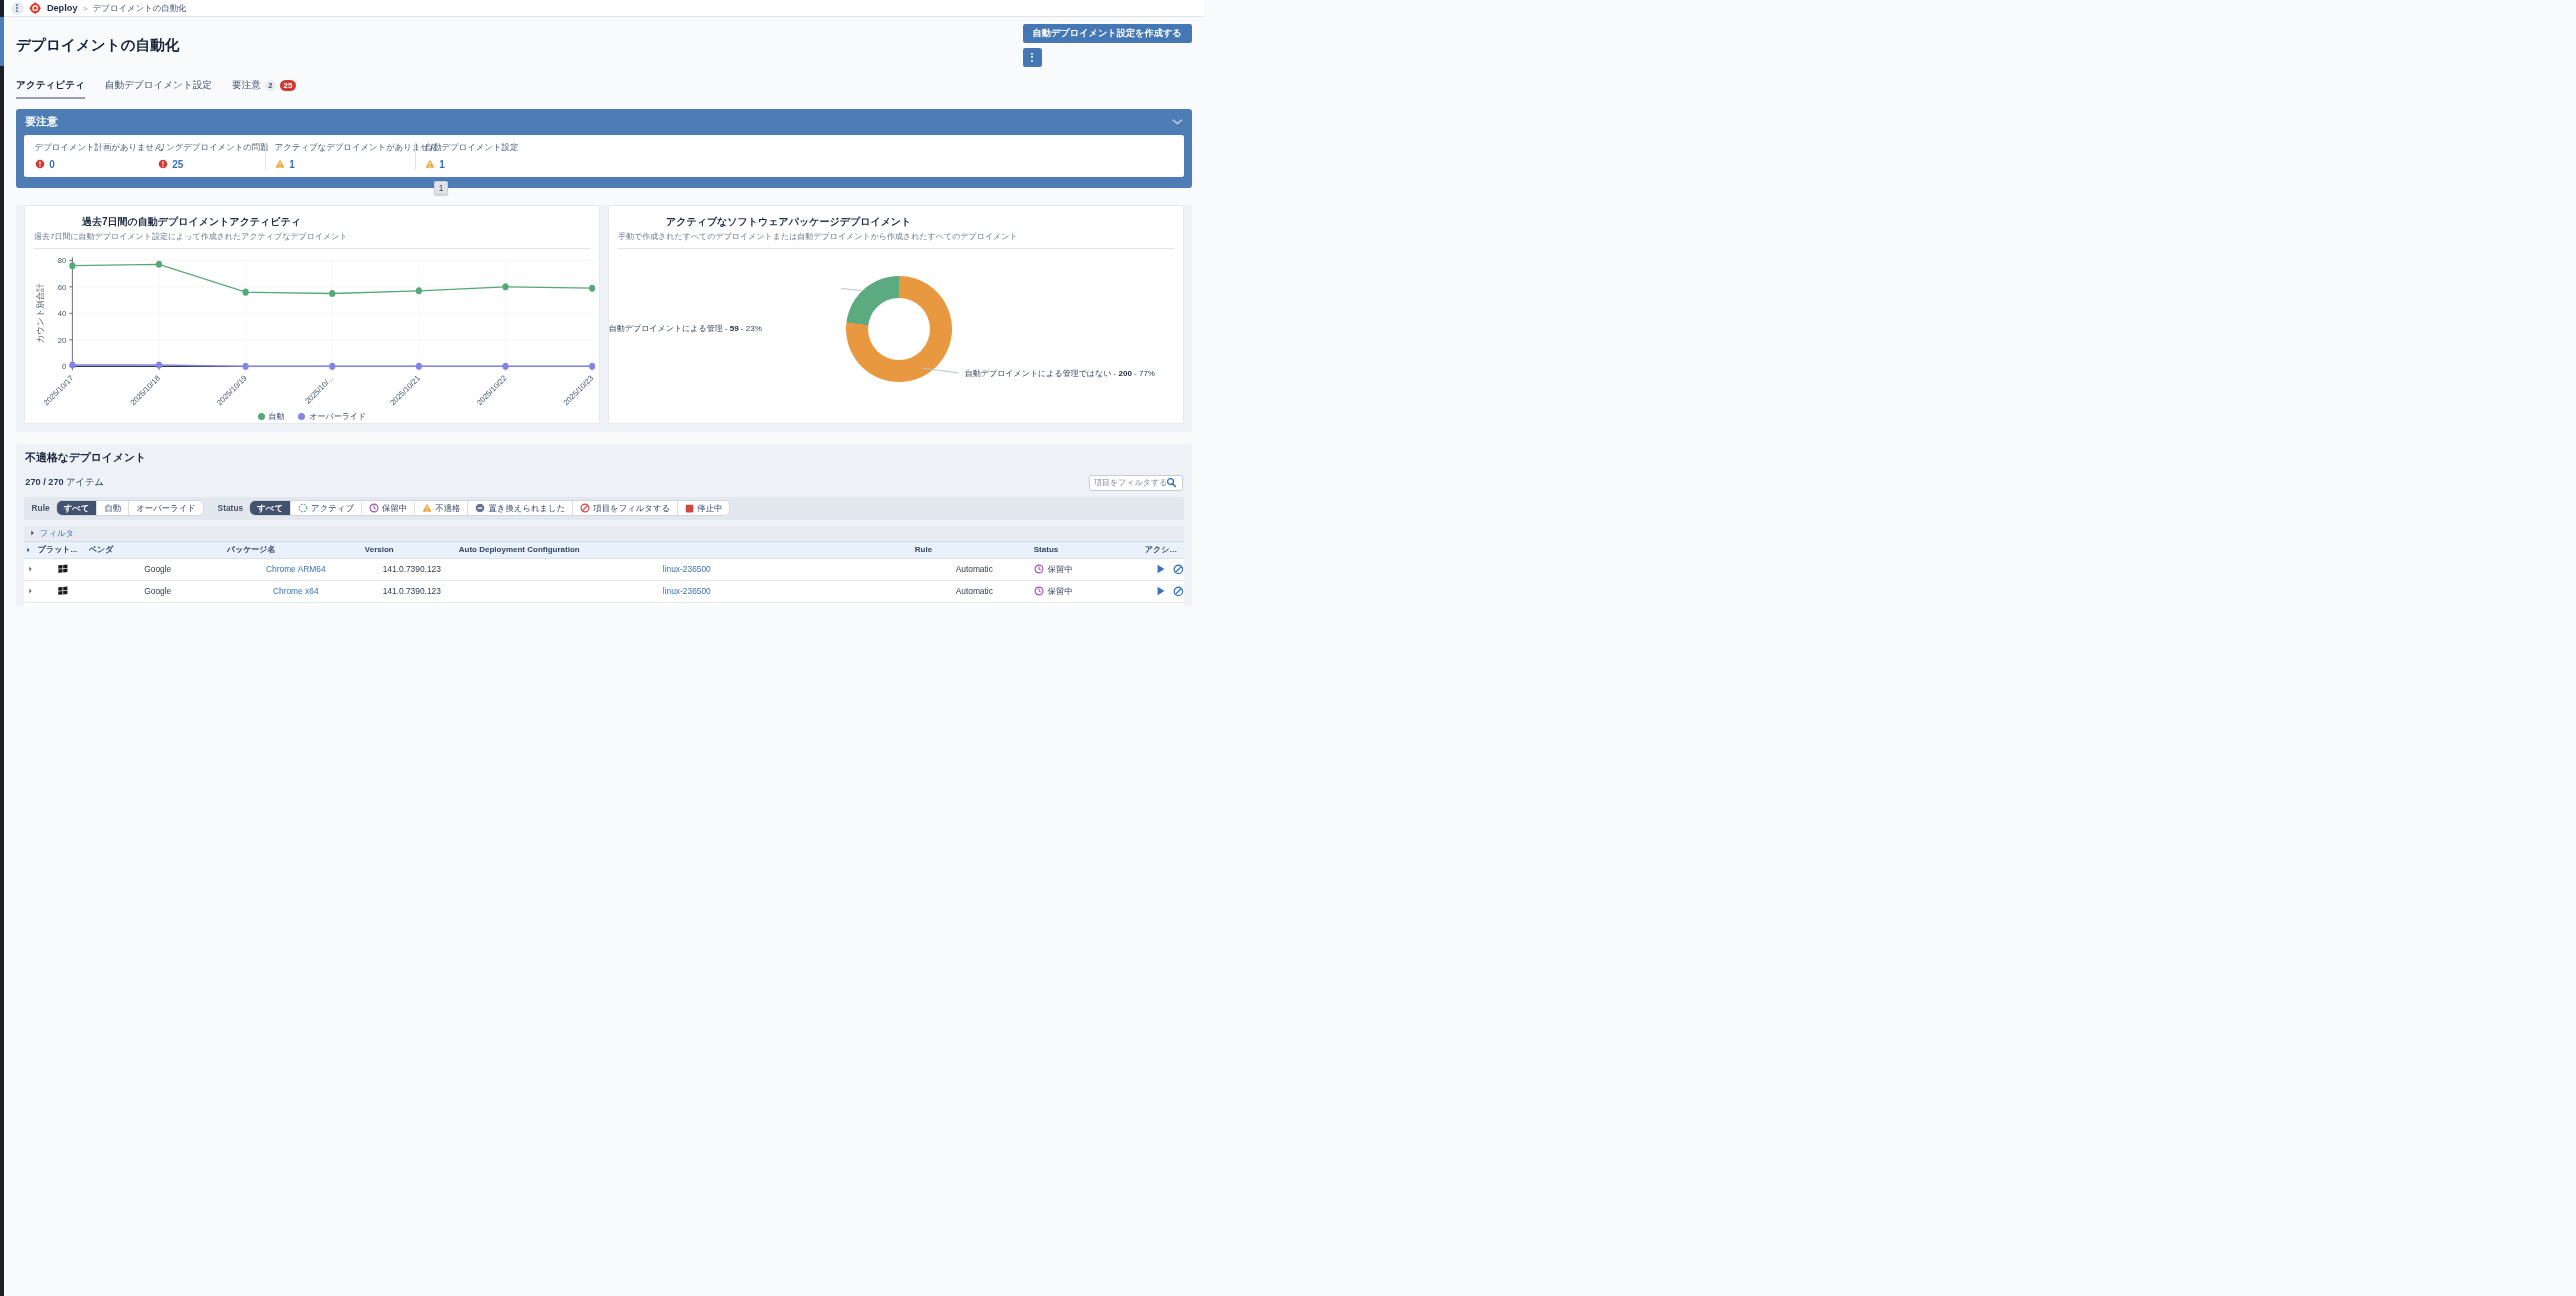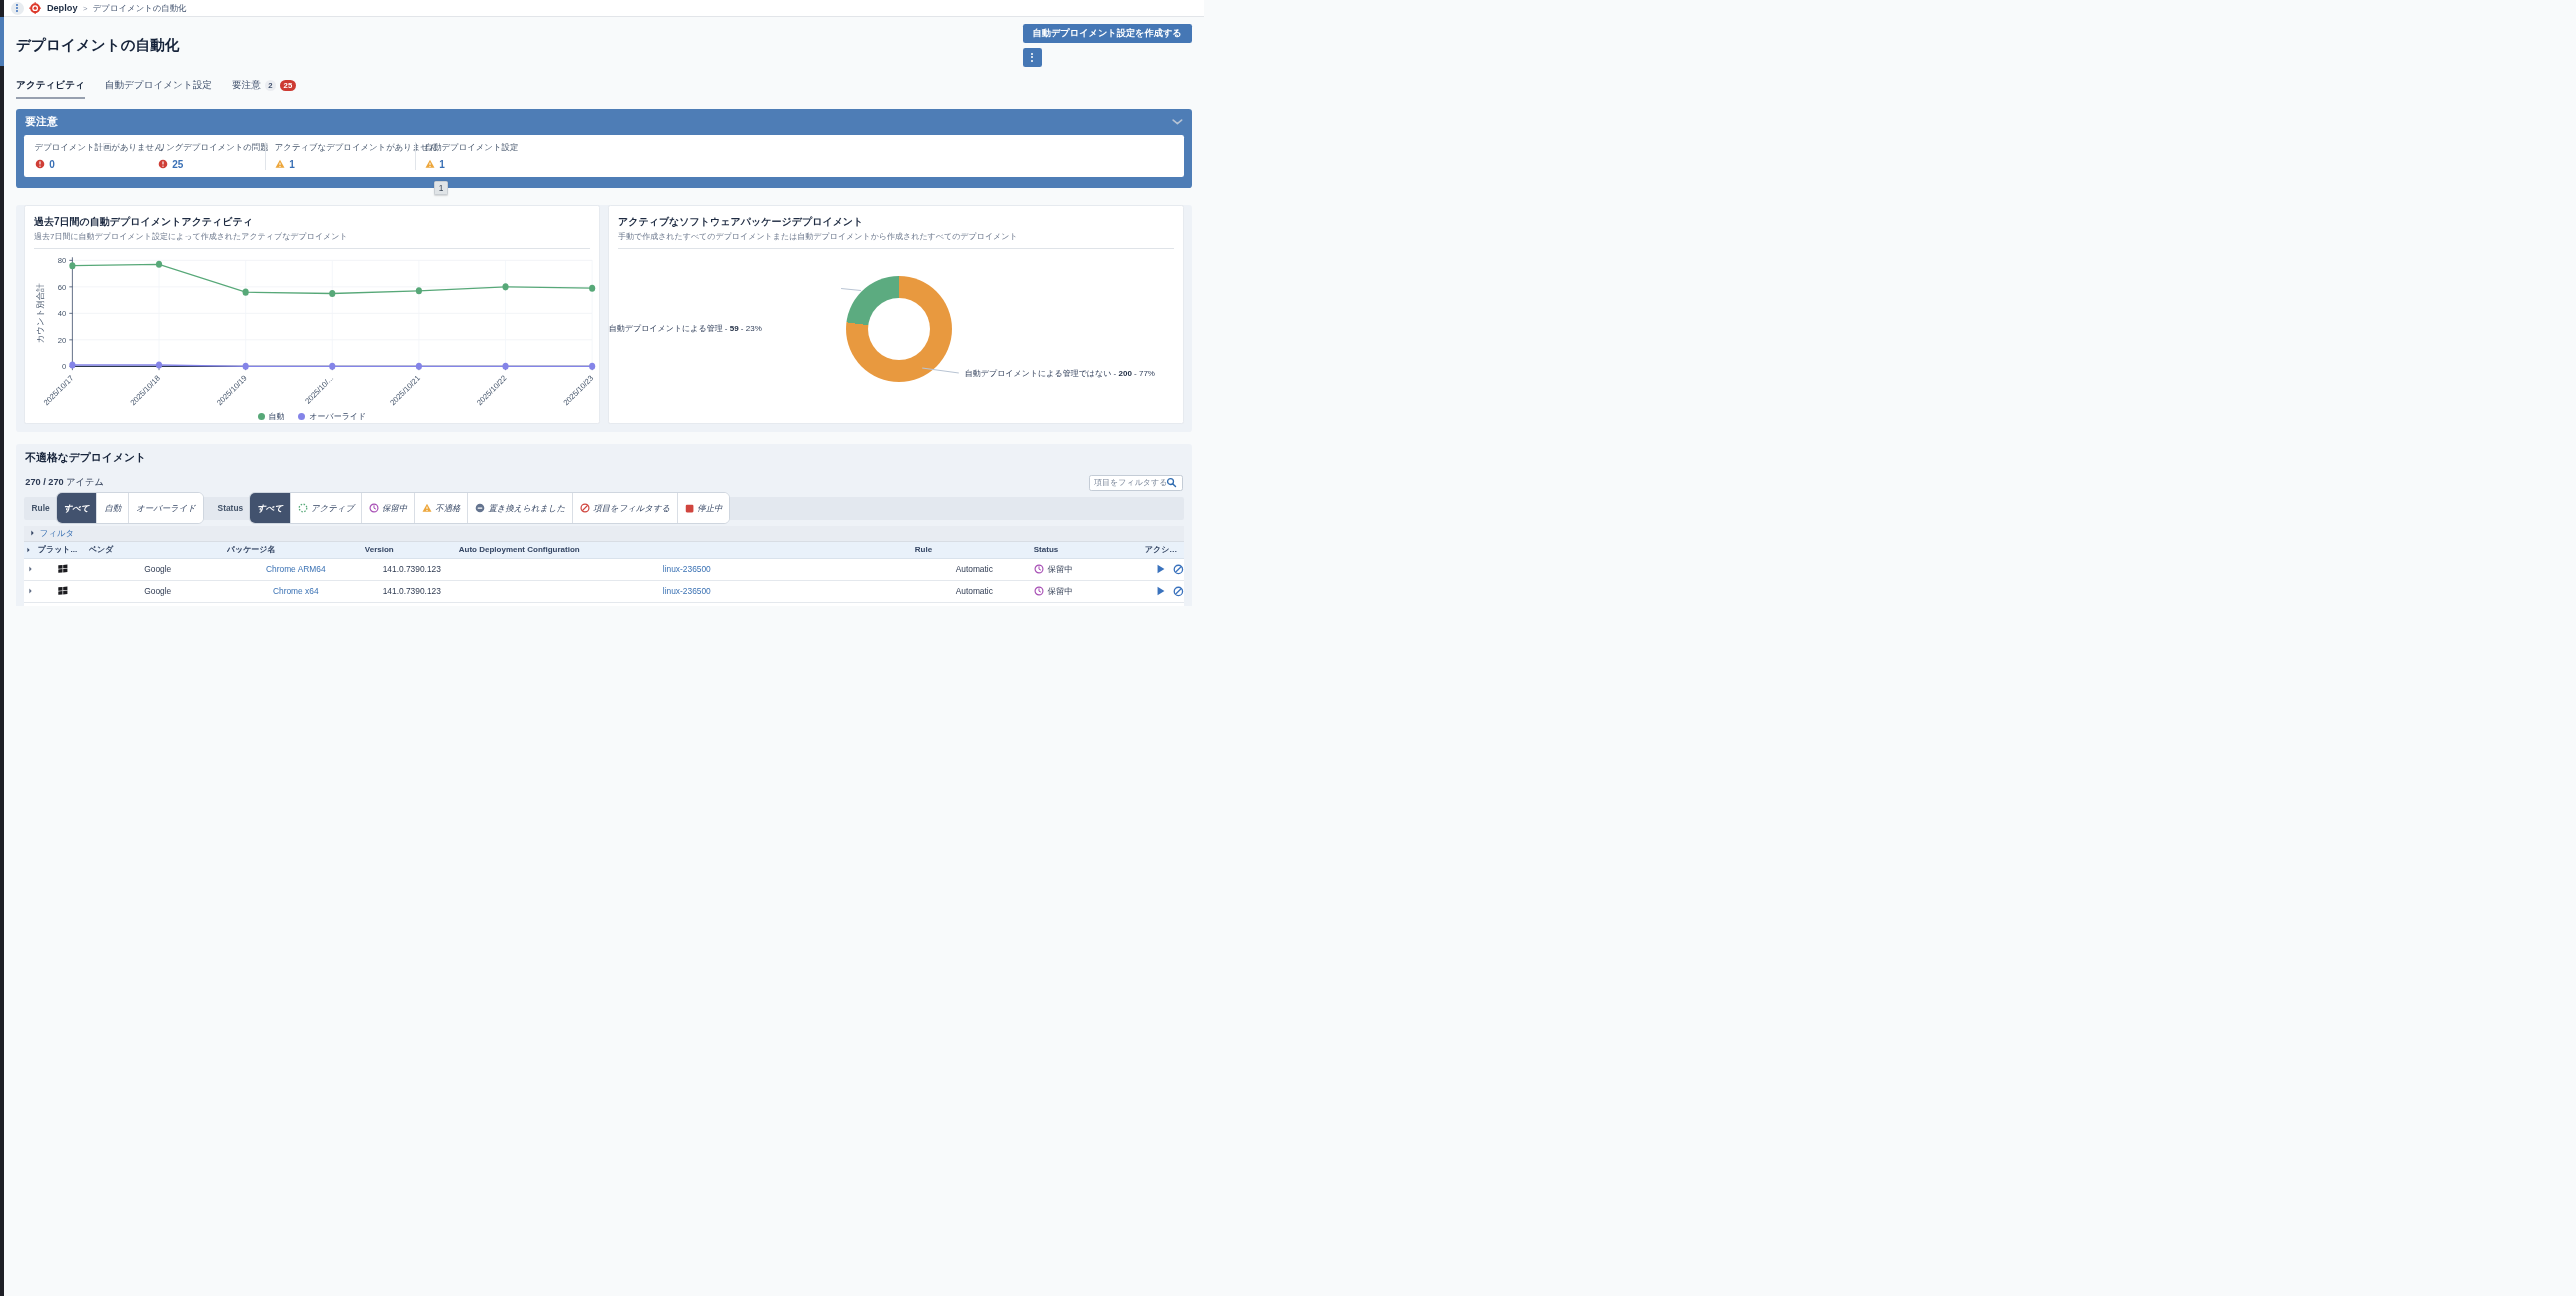--- a/index.html
+++ b/index.html
@@ -46,21 +46,21 @@
   .stat-val { display:flex; align-items:center; gap:4.6px; font-size:10px; font-weight:bold; color:#3a70b5; }
   .stat.divided { border-left:0.8px solid #e1e5ea; padding-left:9.2px; }
   .page-ind { position:absolute; left:418px; bottom:-7px; width:14px; height:14.6px; background:#e0e4e7; border:0.8px solid #c9ced3; border-radius:1.5px; font-size:8.4px; color:#3b4758; display:flex; align-items:center; justify-content:center; box-shadow:0 0.8px 1.5px rgba(0,0,0,.15); }
 
   
   .section { margin:17px 12.3px 0 12.3px; background:#eef2f7; border-radius:3.1px; }
   .section-head { display:flex; justify-content:space-between; align-items:center; padding:5.4px 9.2px 4.6px 9.2px; }
   .section-title { font-size:10px; font-weight:bold; color:#16233a; }
   .cards { display:flex; gap:7.7px; padding:0 7.7px 7.7px 7.7px; }
   .card { background:#fff; border:0.8px solid #e6eaef; border-radius:2.3px; flex:1; height:219px; padding:8.4px 9.2px; overflow:hidden; position:relative; }
-  .card-title { font-size:10px; font-weight:bold; color:#1e2b42; }
+  .card-title { font-size:10px; font-weight:bold; color:#1e2b42;margin-left:48px; }
   .card-sub { font-size:8px; color:#6b778c; margin-top:2.3px; }
   .card hr { border:none; border-top:0.8px solid #dfe3e8; margin:6.1px 0 1.5px 0; }
 
   .legend { display:flex; justify-content:center; gap:14px; margin-top:-3.1px; }
   .legend-item { display:flex; align-items:center; gap:3.8px; font-size:8px; color:#344563; }
   .legend-dot { width:7px; height:7px; border-radius:50%; }
 
   
   .donut { position:absolute; width:106px; height:106px; border-radius:50%; left:237px; top:70px; }
   .donut::after { content:""; position:absolute; inset:22px; border-radius:50%; background:#fff; }
@@ -72,21 +72,21 @@
   .act-head { padding:7px 9.2px 0 9.2px; font-size:10.8px; font-weight:bold; color:#16233a; }
   .act-controls { display:flex; justify-content:space-between; align-items:center; padding:10px 9.2px 6.1px 9.2px; }
   .items-count { font-size:9.2px; color:#2c3a54; }
   .items-count b { font-weight:bold; }
   .search-box { display:flex; align-items:center; background:#fff; border:0.8px solid #c4ccd6; border-radius:2.3px; height:16px; width:94px; padding:0 4.6px; }
   .search-box input { border:none; outline:none; width:100%; font-size:8px; color:#556377; font-family:inherit; background:transparent; }
   .search-box input::placeholder { color:#7a8699; }
 
   .filterbar { margin:0 7.7px; background:#e3e8ef; border-radius:2.3px; height:23px; display:flex; align-items:center; padding:0 7.7px; gap:6.1px; }
   .filter-label { font-size:8.4px; font-weight:bold; color:#44546a; }
-  .seg { display:flex; background:#fff; border:0.8px solid #cfd6df; border-radius:6px; overflow:hidden; height:32px;font-style:italic; }
+  .seg { display:flex; background:#fff; border:0.8px solid #cfd6df; border-radius:6px; overflow:hidden; height:16px; }
   .seg .chip { display:flex; align-items:center; gap:3.1px; font-size:8.4px; color:#344563; padding:0 7px; border-right:0.8px solid #d9dee5; cursor:pointer; white-space:nowrap; background:#fff; }
   .seg .chip:last-child { border-right:none; }
   .seg .chip.selected { background:#42526e; color:#fff; font-weight:bold; }
   .status-seg { margin-left:7.7px; }
 
   .filter-row { margin:6.1px 7.7px 0 7.7px; background:#e8ecf2; border-bottom:0.8px solid #d8dde4; height:16px; display:flex; align-items:center; gap:5.4px; padding:0 7.7px; }
   .filter-row .lbl { font-size:8.4px; color:#3b72b4; }
 
   .tbl { margin:0 7.7px; background:#fff; }
   .tr { display:grid; grid-template-columns:14px 51px 138px 138px 94px 456px 119px 111px 1fr; align-items:center; }

